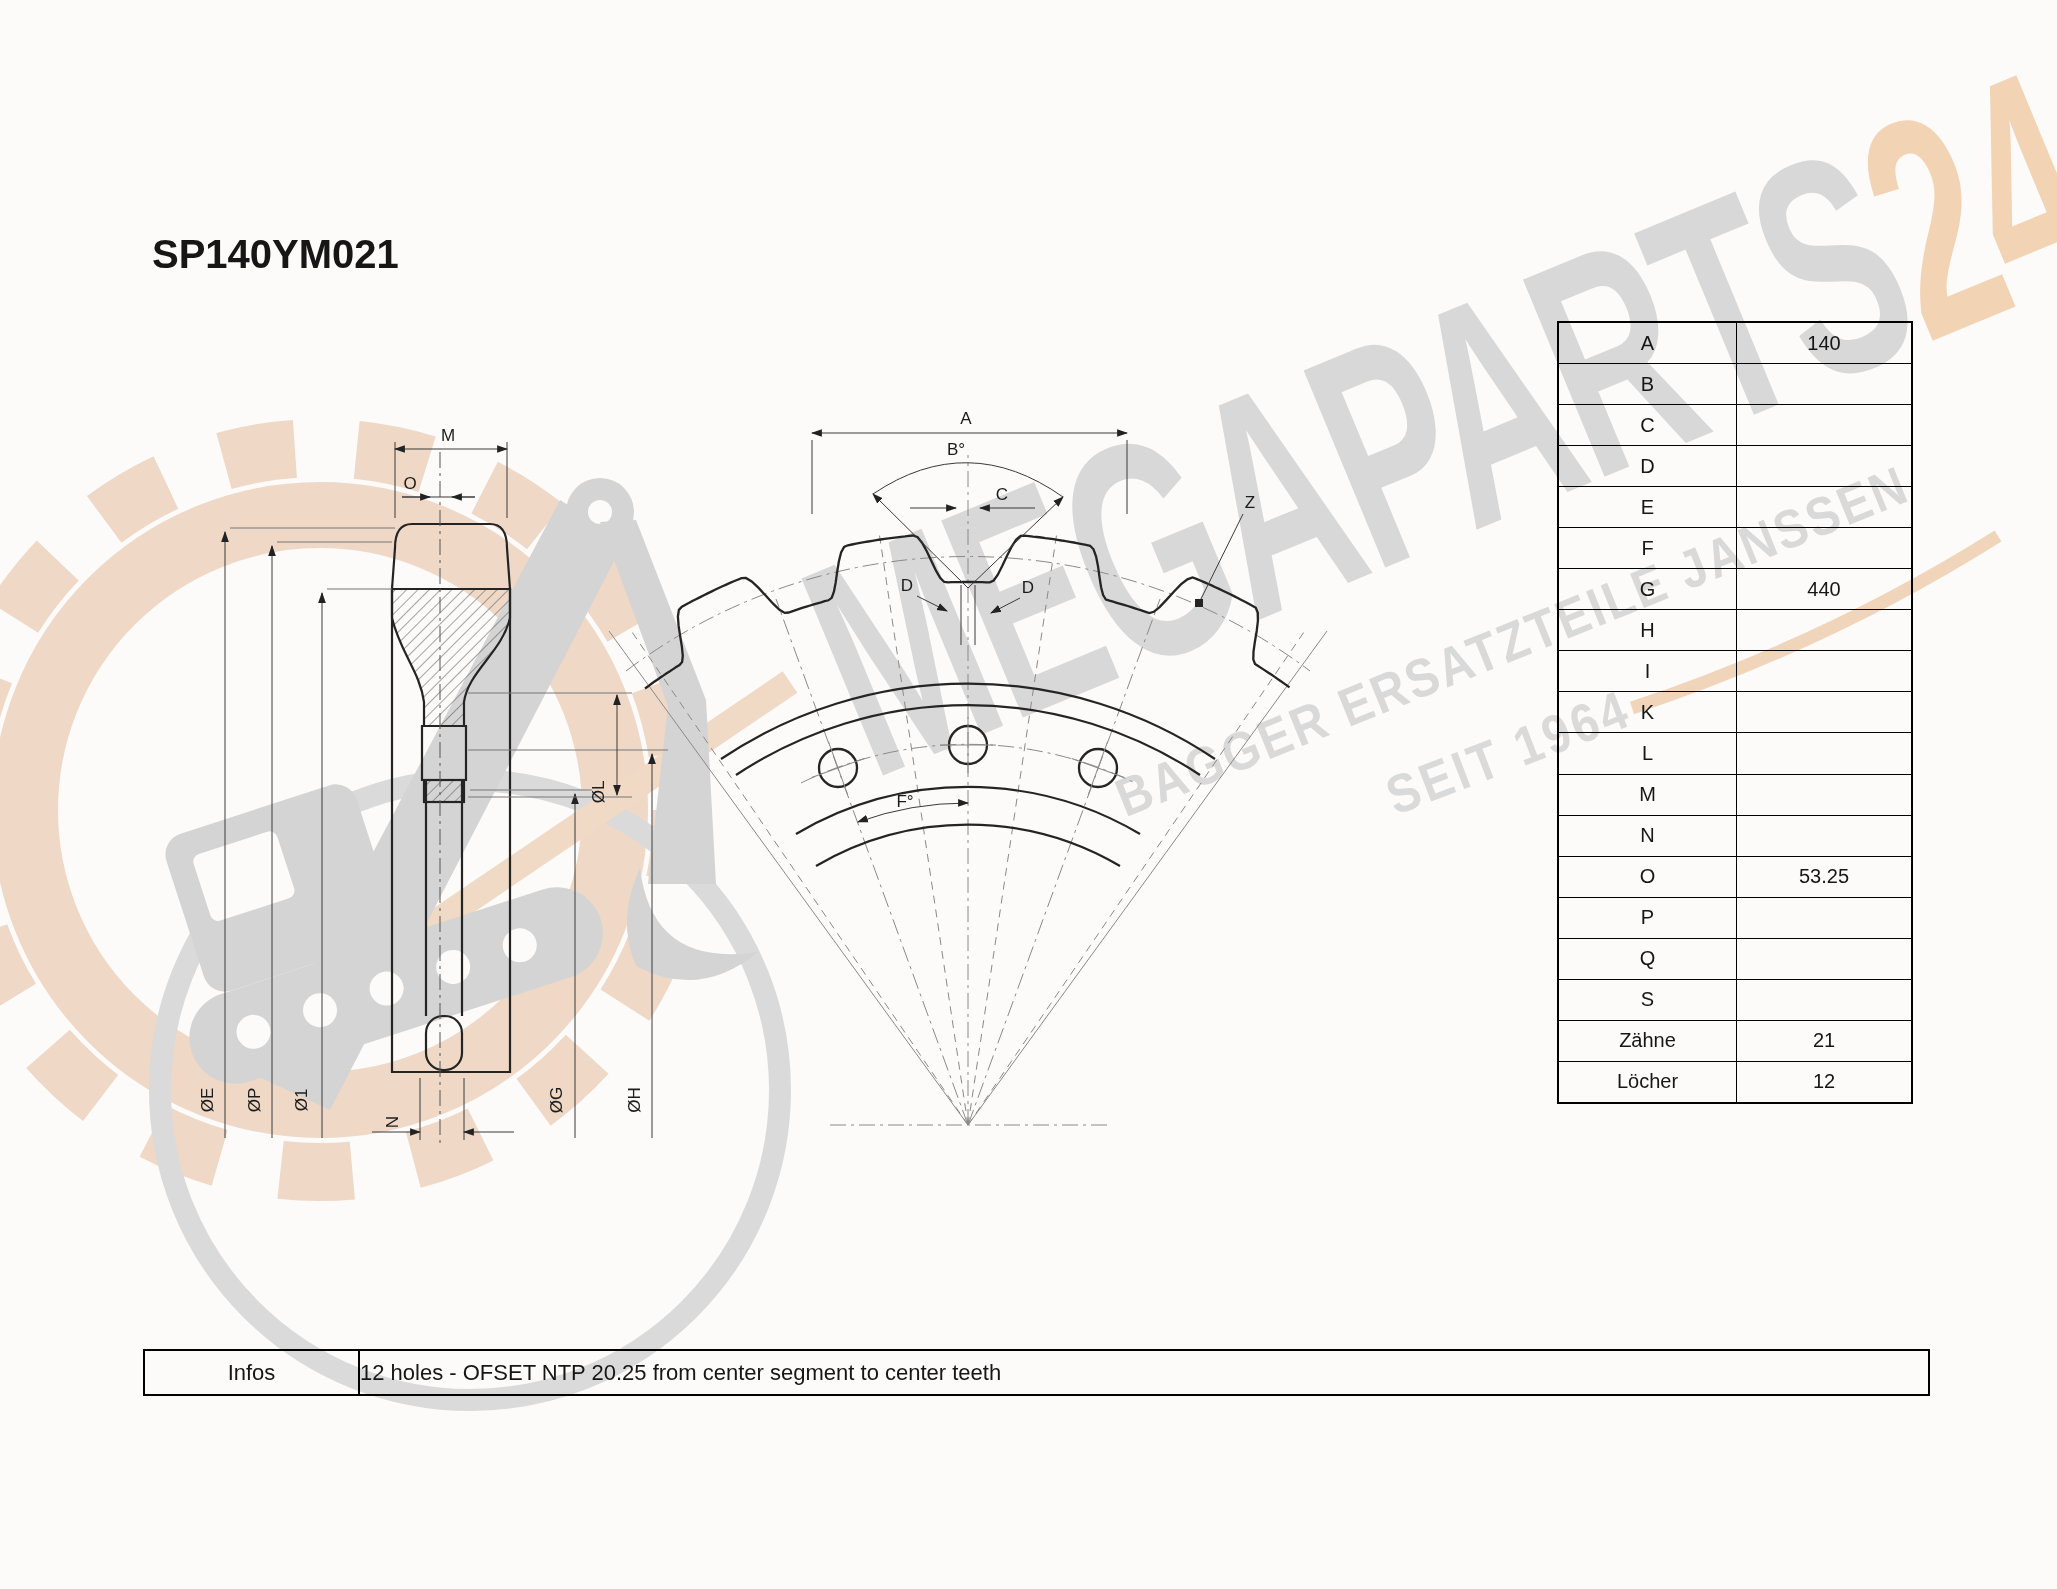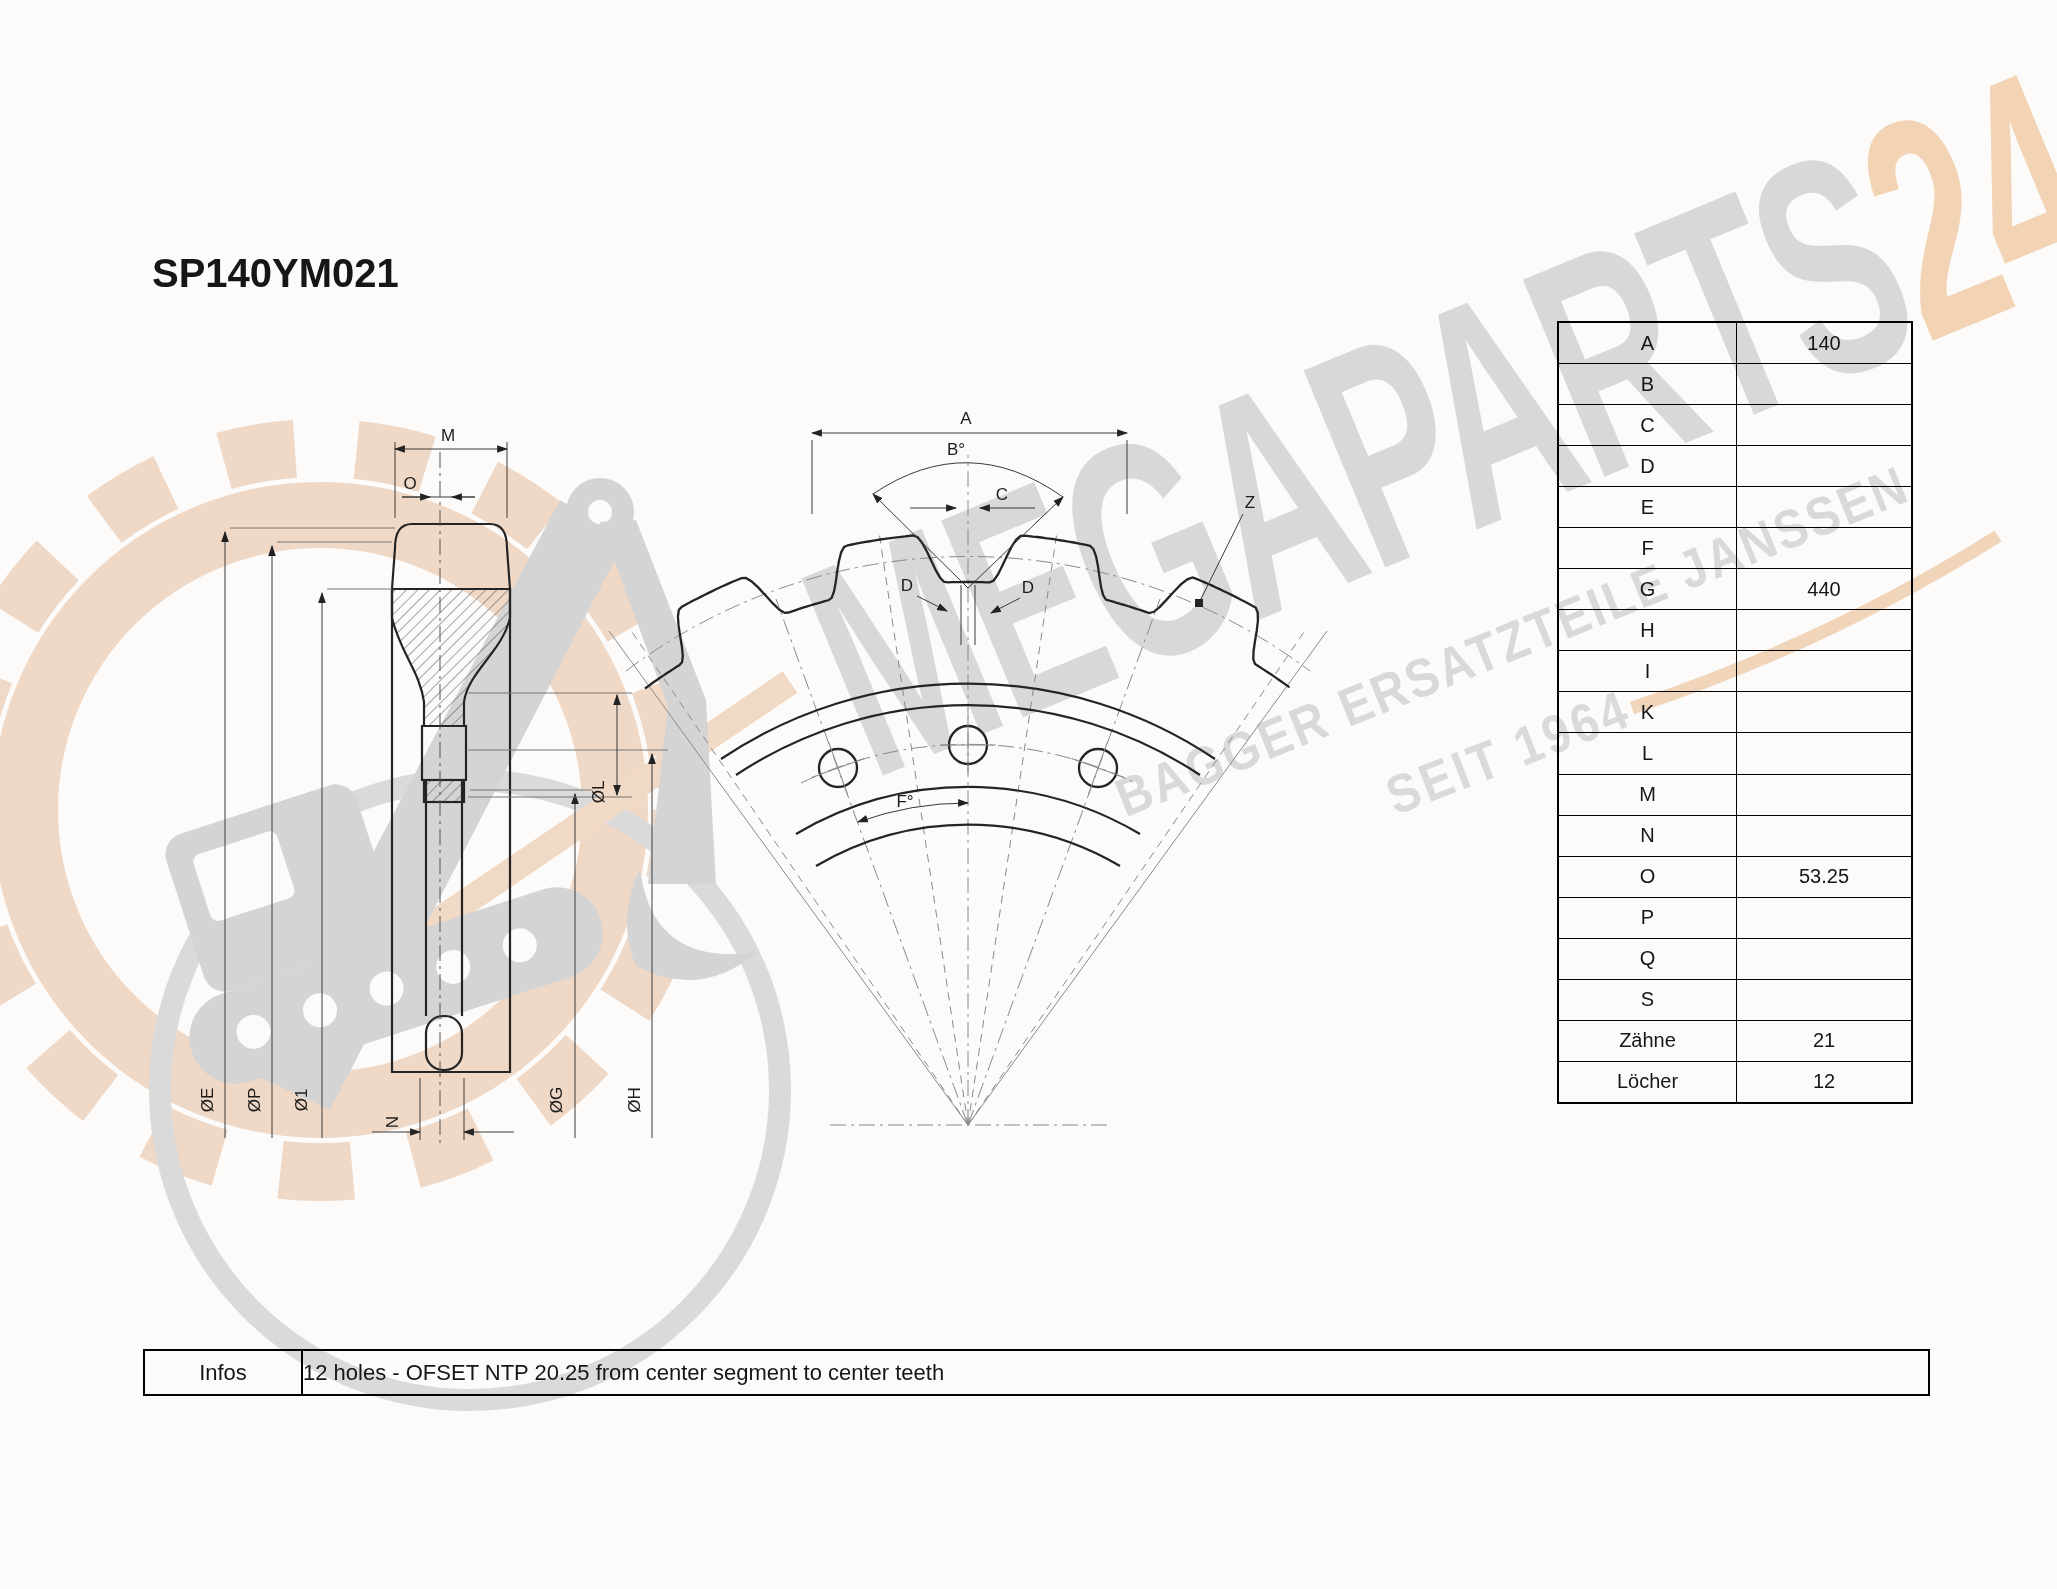--- a/index.html
+++ b/index.html
@@ -14,39 +14,39 @@
     transform-origin:0 100%;user-select:none;
   }
   .wm-brand{font-size:310px;line-height:300px;letter-spacing:-6px;
     left:888px;top:520px;transform:rotate(-22.5deg) scaleX(0.60);color:#d8d8d8;}
   .wm-brand .suffix{color:#f2d3b4;}
   .wm-line2{font-size:54px;line-height:52px;letter-spacing:3px;
     left:1128px;top:772px;transform:rotate(-22deg) scaleX(0.88);color:#d9d9d9;}
   .wm-line3{font-size:54px;line-height:52px;letter-spacing:4px;
     left:1398px;top:770px;transform:rotate(-21deg) scaleX(0.88);color:#dadada;}
   
-  .title{position:absolute;left:152px;top:232px;font-size:40px;font-weight:bold;z-index:3;margin-top:19px;}
+  .title{position:absolute;left:152px;top:232px;font-size:40px;font-weight:bold;z-index:3;}
   
   .drawing{position:absolute;left:0;top:0;z-index:2;}
   
   .dim-table{
     position:absolute;left:1557px;top:321px;width:356px;height:783px;z-index:3;
     border:2px solid #000;display:flex;flex-direction:column;box-sizing:border-box;
   }
   .t-row{flex:1;display:flex;border-bottom:1.6px solid #000;box-sizing:border-box;}
   .t-row:last-child{border-bottom:none;}
   .t-cell{display:flex;align-items:center;justify-content:center;font-size:20px;box-sizing:border-box;}
   .t-label{width:178px;border-right:1.6px solid #000;}
   .t-value{flex:1;}
   
   .info-bar{
     position:absolute;left:143px;top:1349px;width:1787px;height:47px;z-index:3;
     border:2px solid #000;display:flex;box-sizing:border-box;background:transparent;
   }
-  .info-label{width:158px;border-right:2px solid #000;display:flex;align-items:center;justify-content:center;font-size:22px;box-sizing:border-box;}
+  .info-label{width:215px;border-right:2px solid #000;display:flex;align-items:center;justify-content:center;font-size:22px;box-sizing:border-box;}
   .info-text{flex:1;display:flex;align-items:center;padding-left:0;font-size:22px;}
 </style>
 </head>
 <body>
 
 <div class="page">
 
   <div class="wm-layer">
     <svg width="2057" height="1589" viewBox="0 0 2057 1589">
 

